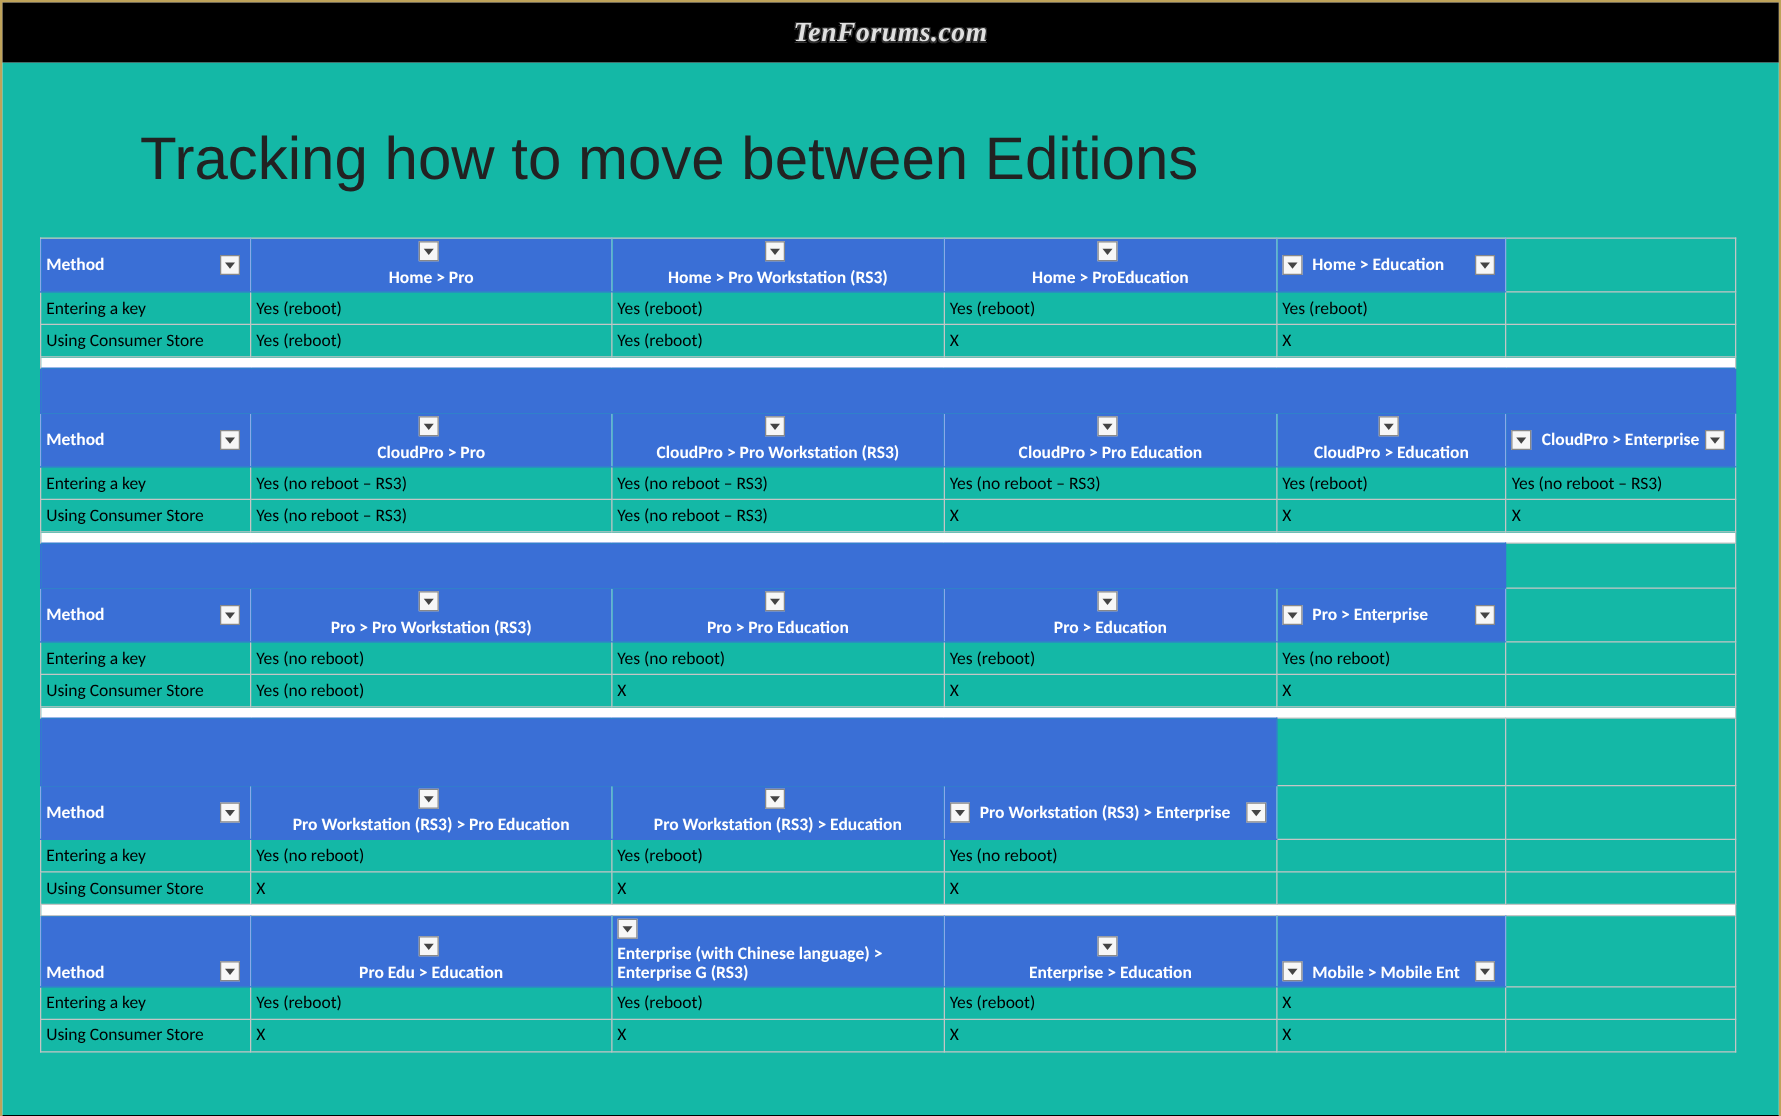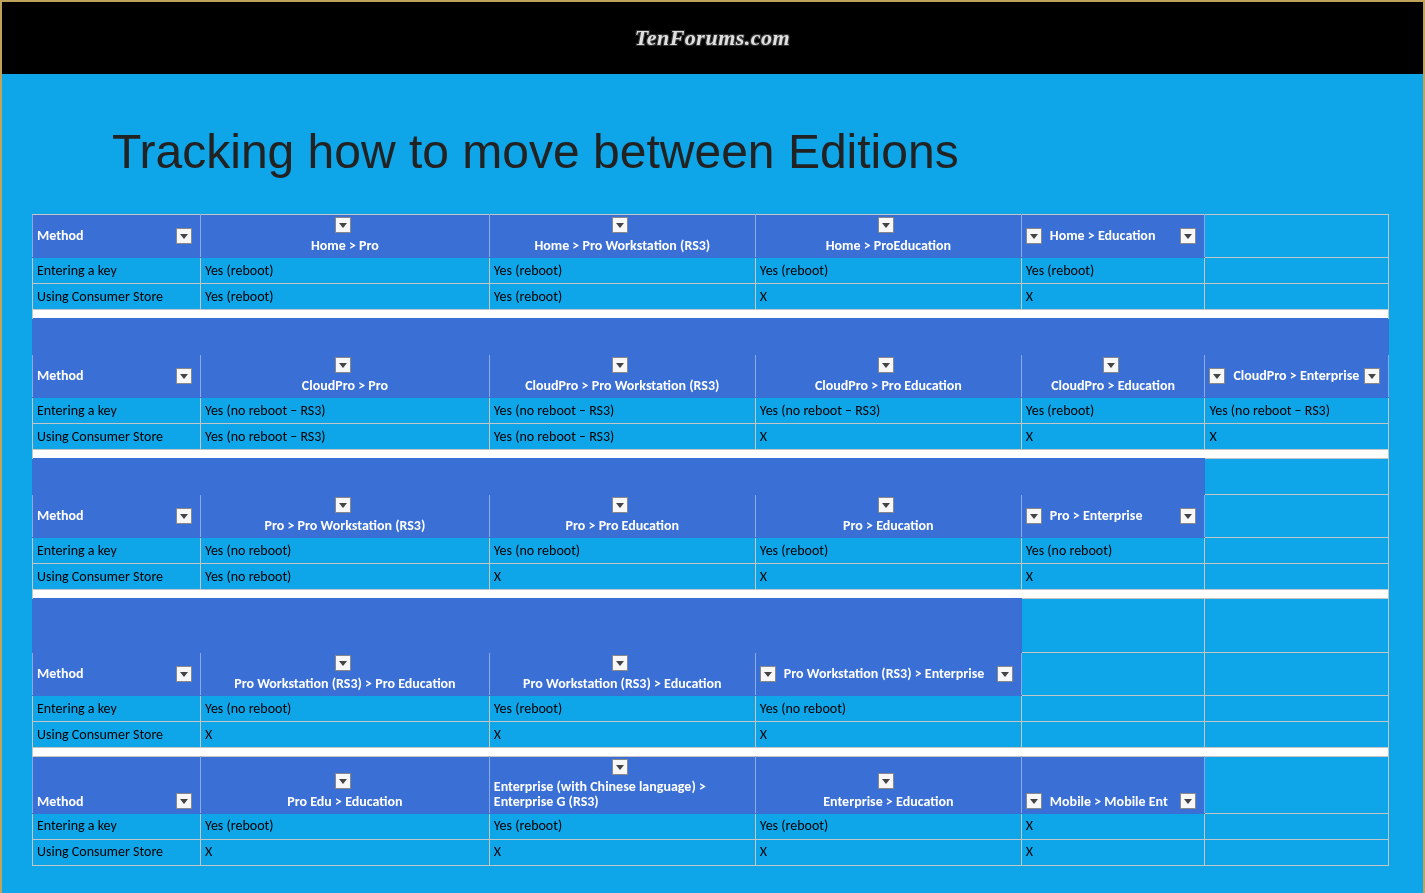--- a/index.html
+++ b/index.html
@@ -8,21 +8,21 @@
     background: #fff;
     font-family: "Segoe UI", Calibri, sans-serif;
   }
   .frame {
     width: 1425px;
     box-sizing: border-box;
     border: 2px solid #bfa35a;
   }
   .blackbar {
     background: #000;
-    height: 72px;
+    height: 48px;
     position: relative;
   }
   .blackbar.top {
     display: flex;
     align-items: center;
     justify-content: center;
   }
   .watermark {
     color: #e0e0e0;
     font-family: Georgia, serif;
@@ -30,21 +30,21 @@
     font-weight: bold;
     font-style: italic;
     text-shadow:
       -1px -1px 0 #333,
        1px -1px 0 #333,
       -1px  1px 0 #333,
        1px  1px 0 #333;
     letter-spacing: 0.5px;
   }
   .slide {
-    background: #0ea5e9;
+    background: #14b8a6;
     padding: 40px 34px 50px 30px;
     min-height: 720px;
     box-sizing: border-box;
   }
   .slide-title {
     font-size: 48px;
     font-weight: 300;
     color: #222;
     margin: 10px 0 35px 80px;
     font-family: "Segoe UI Light", "Segoe UI", sans-serif;
@@ -381,21 +381,21 @@
                 <span class="filter-btn"></span>
               </div>
             </th>
         <th class="left-filter" style="vertical-align:bottom">
               <div class="hdr">
                 <span class="filter-btn"></span>
                 <span class="htext">Pro Edu &gt; Education</span>
               </div>
             </th>
         <th class="left-filter th-wide" style="vertical-align:bottom">
-              <div class="hdr" style="align-items:center">
+              <div class="hdr" style="align-items:flex-start">
                 <span class="filter-btn"></span>
                 <span class="htext" style="white-space:normal">Enterprise (with Chinese language) &gt; Enterprise G (RS3)</span>
               </div>
             </th>
         <th class="left-filter" style="vertical-align:bottom">
               <div class="hdr">
                 <span class="filter-btn"></span>
                 <span class="htext">Enterprise &gt; Education</span>
               </div>
             </th>

